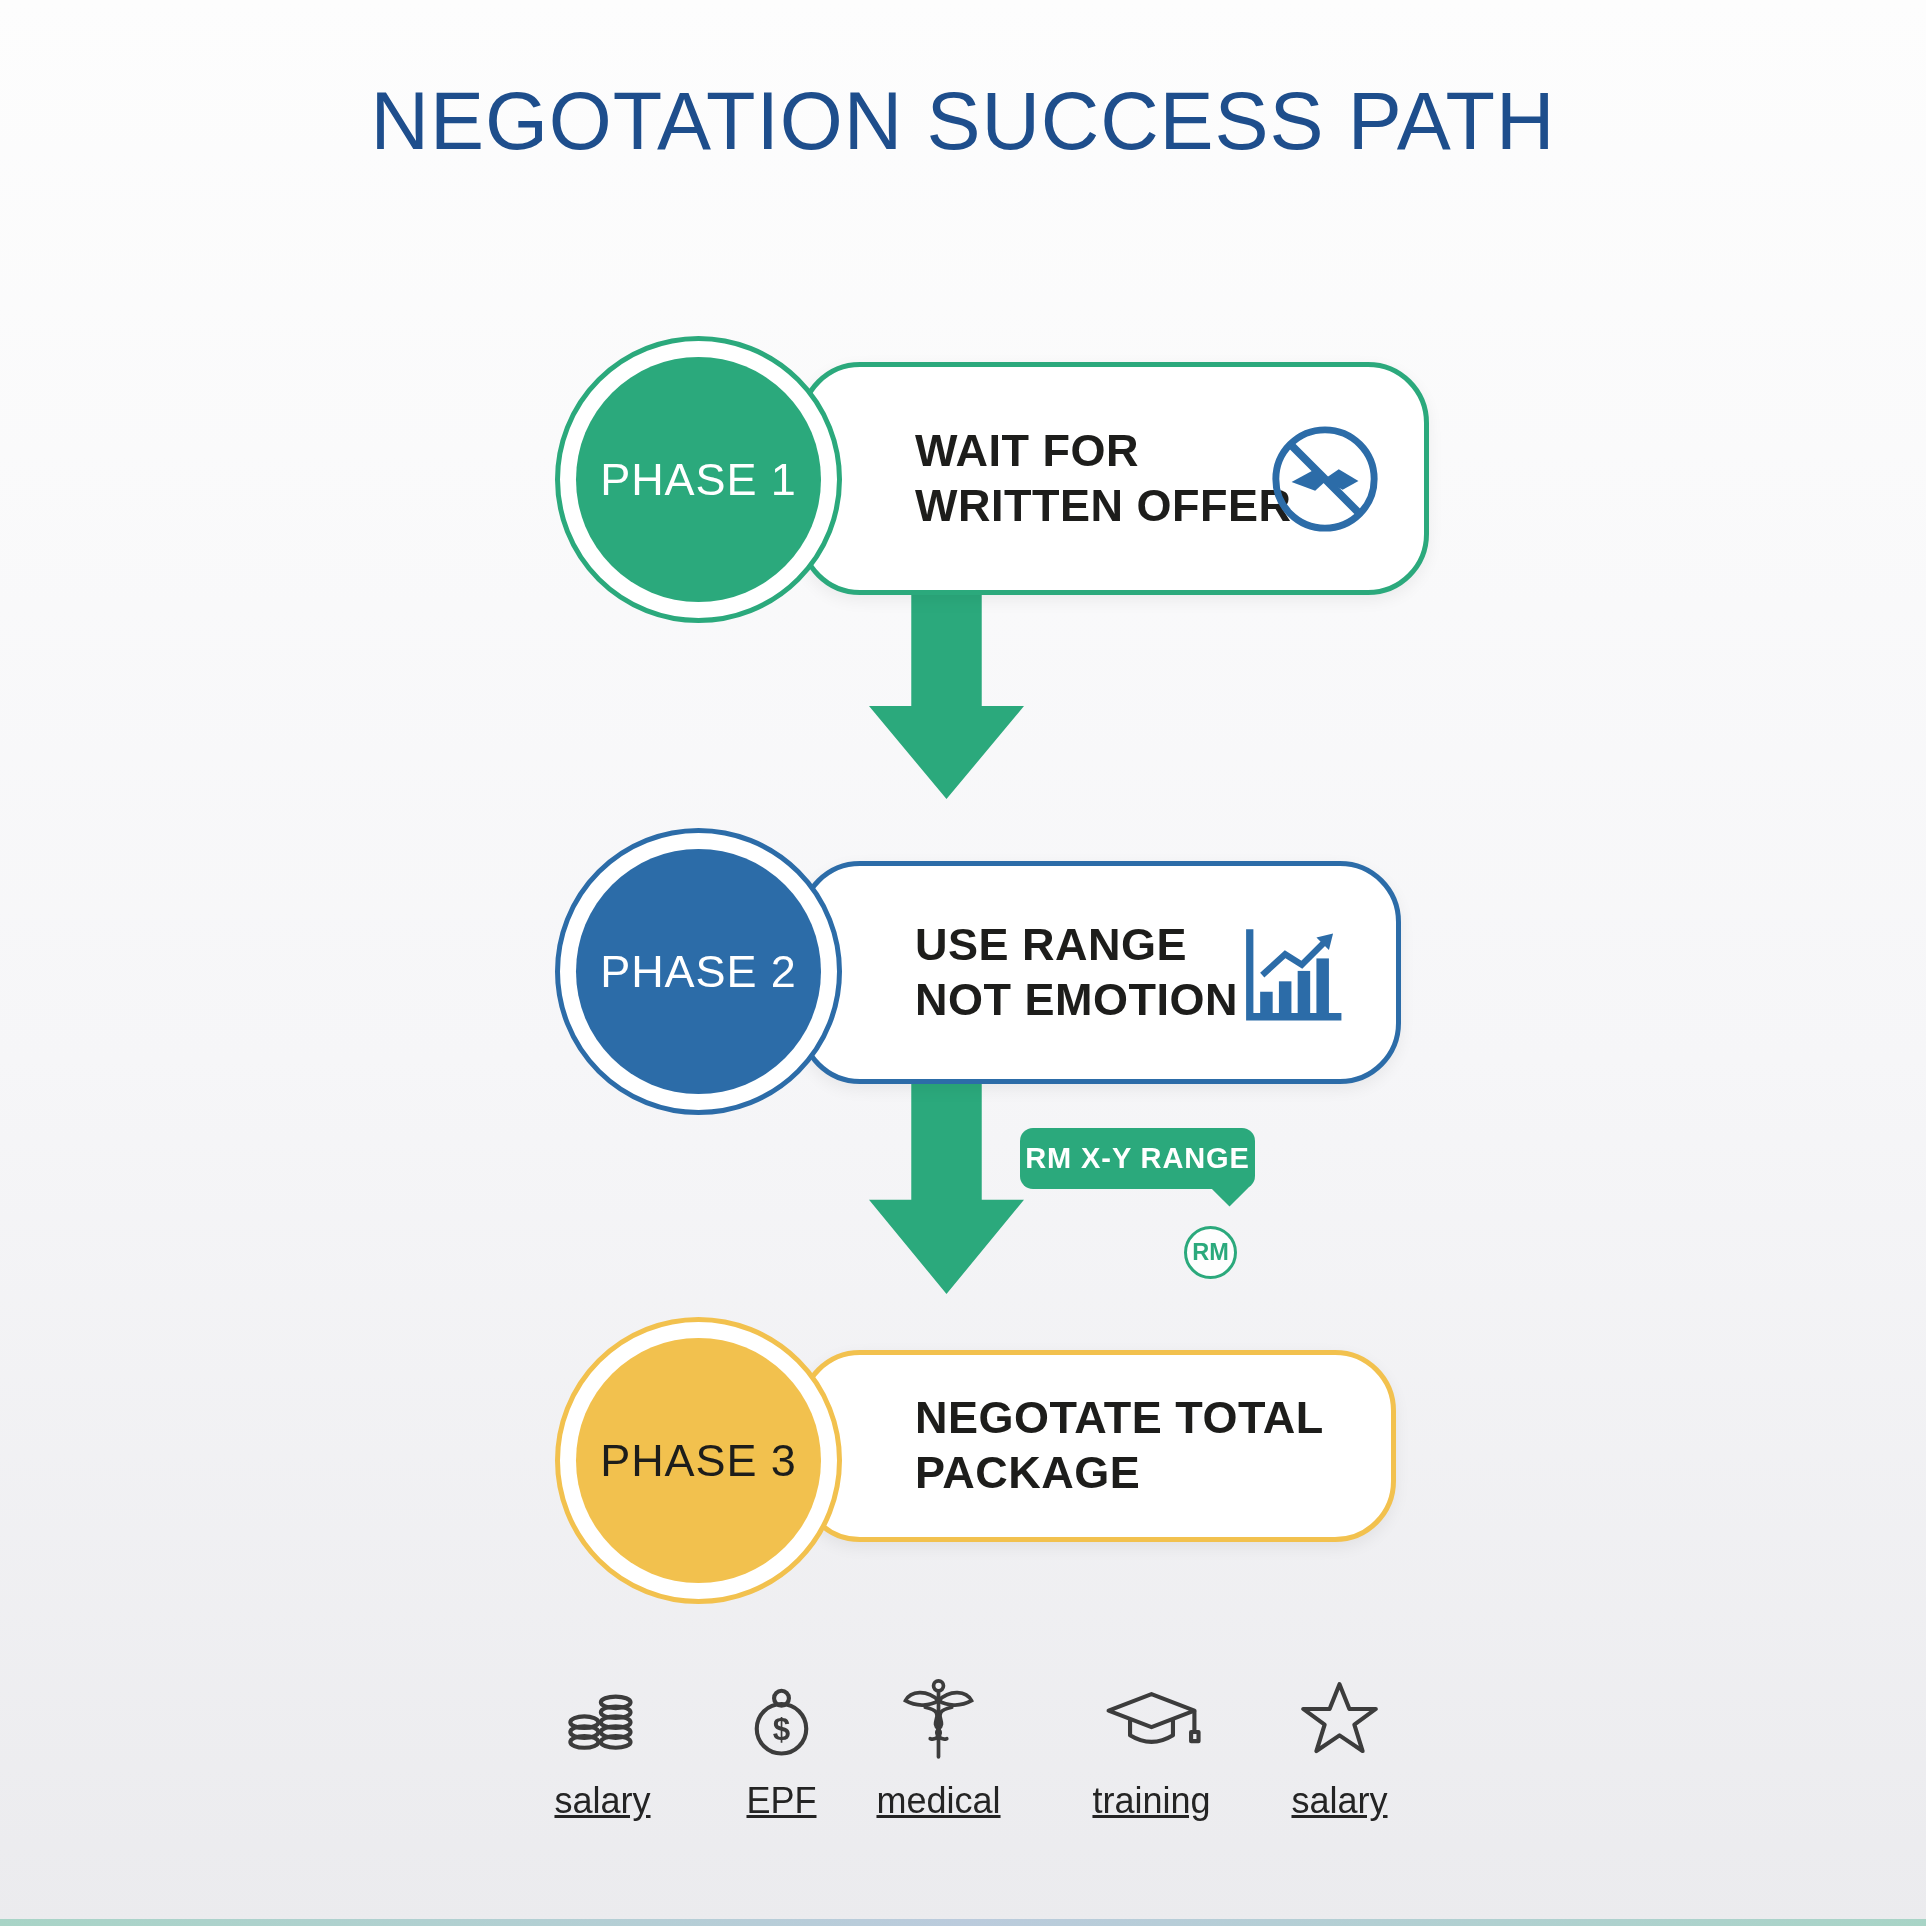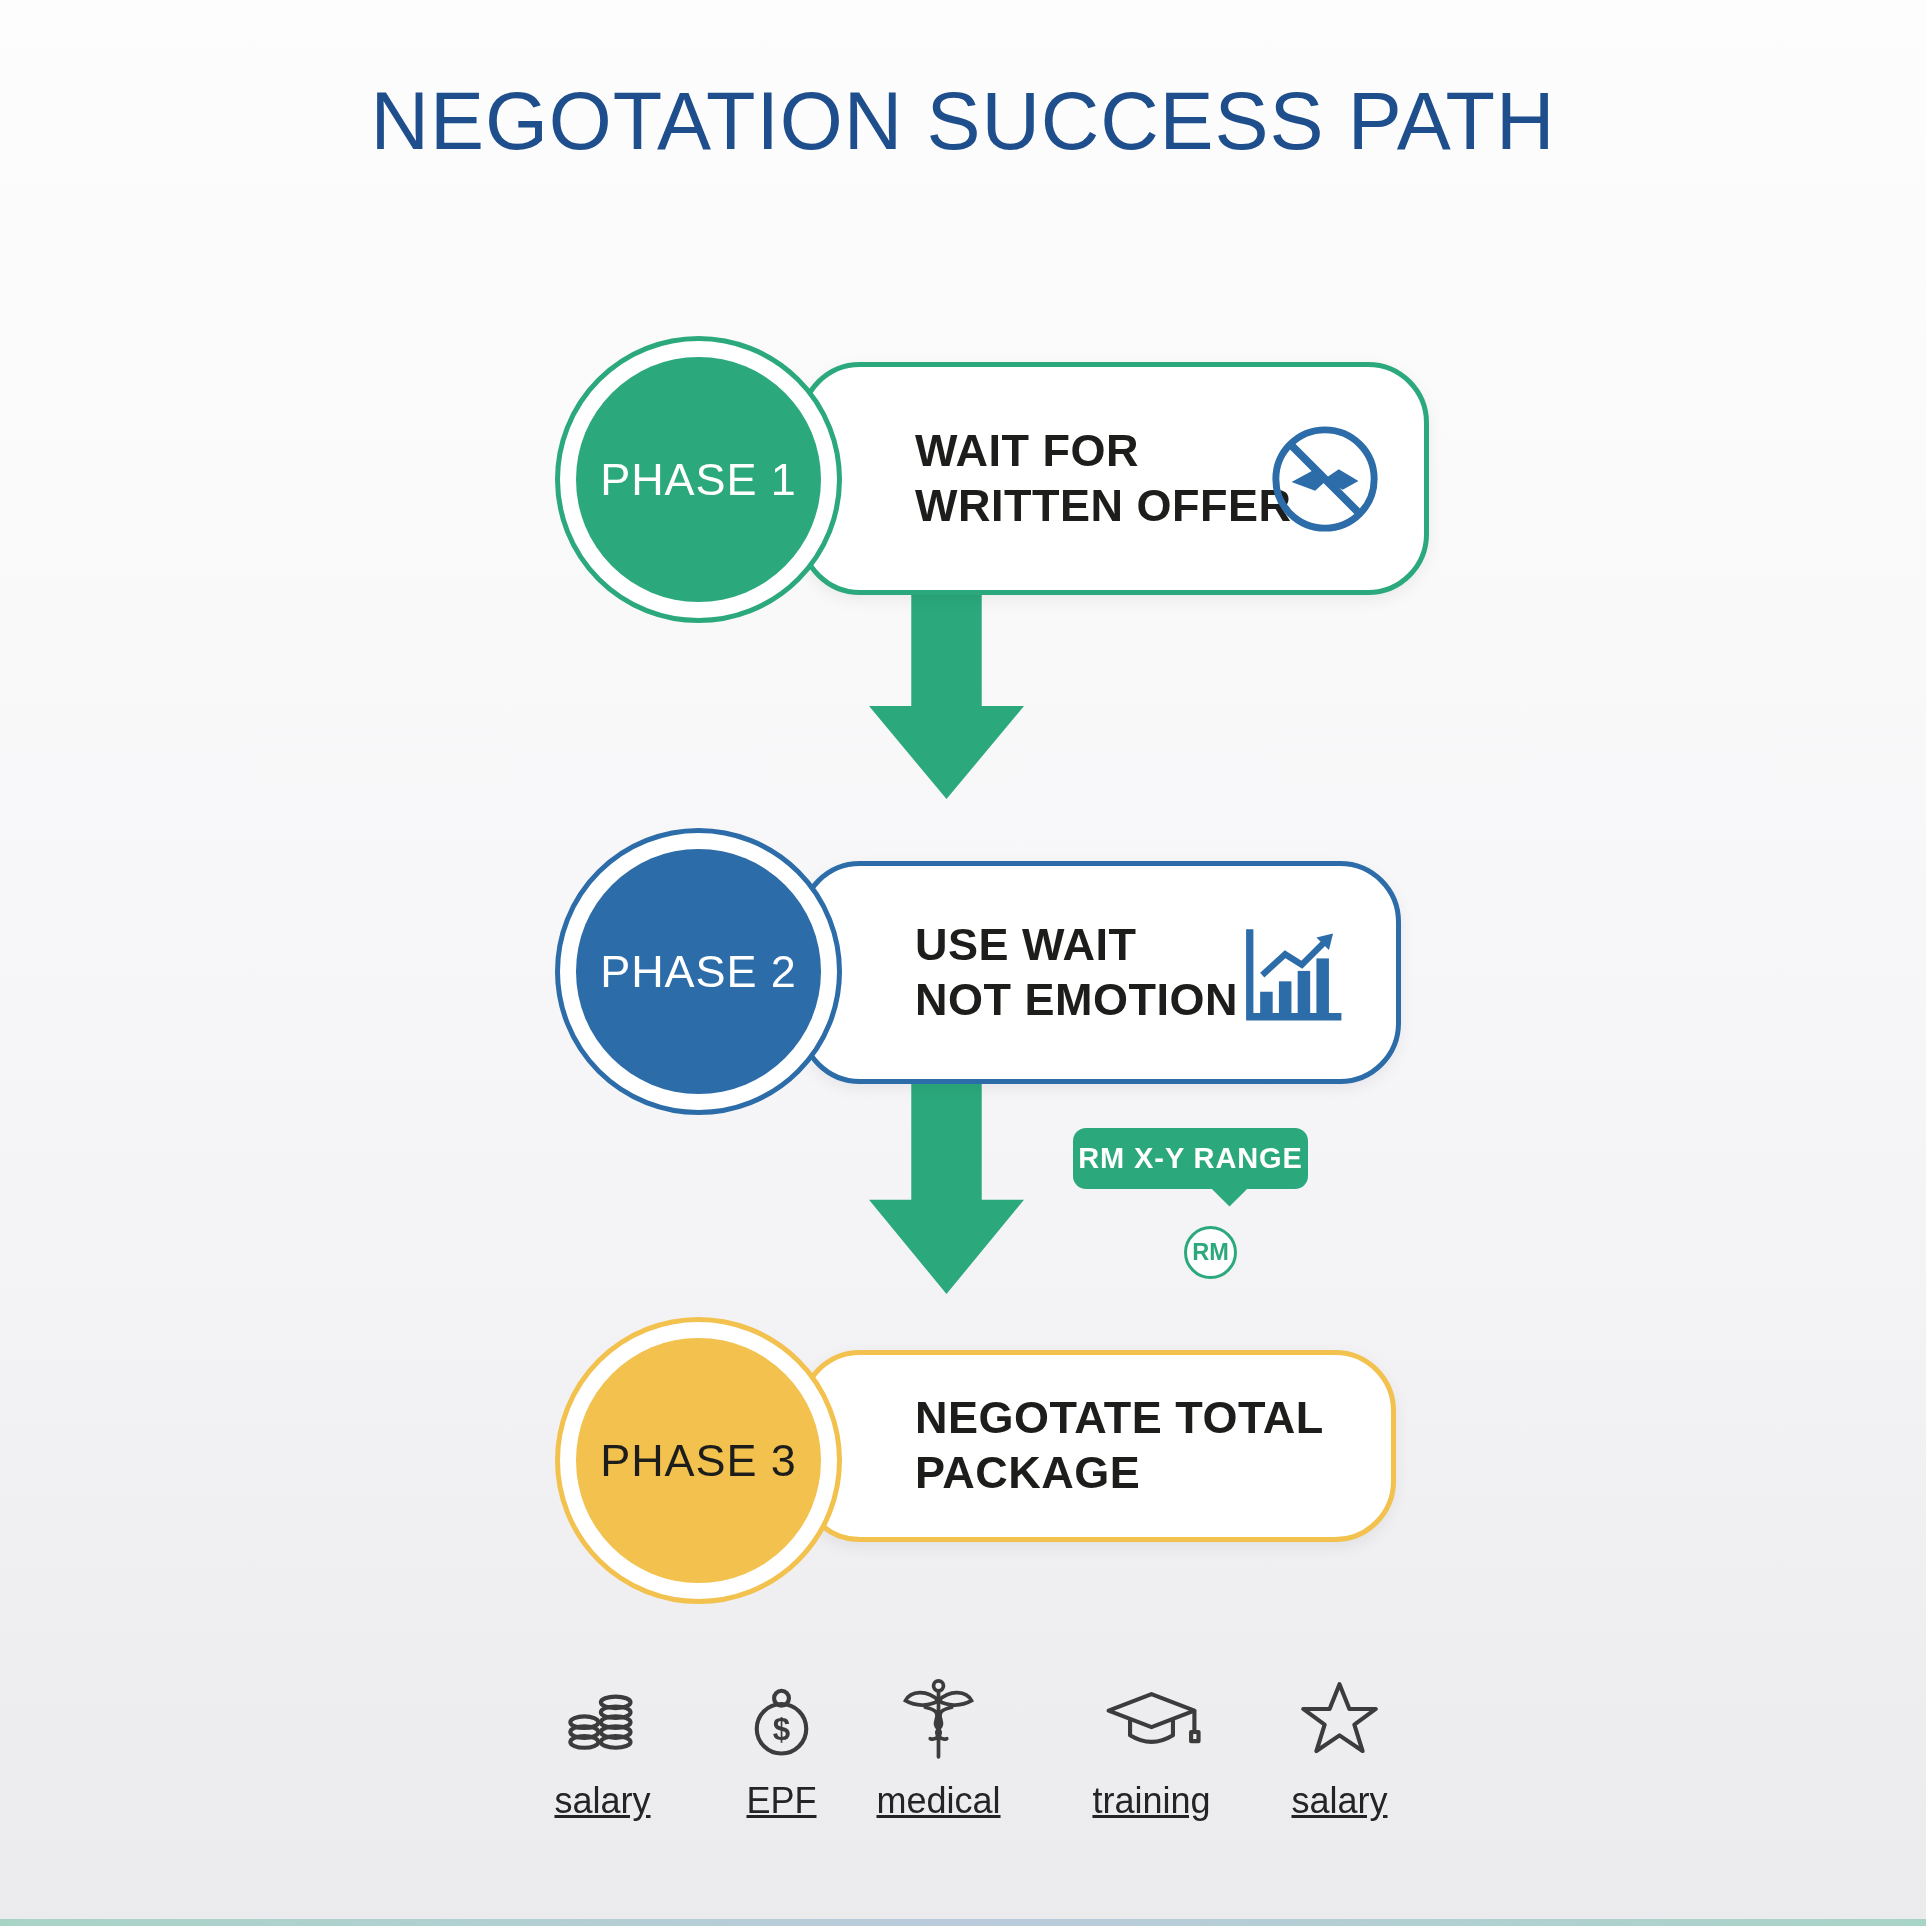--- a/index.html
+++ b/index.html
@@ -36,21 +36,21 @@
   #card3{left:799px;top:1350px;width:597px;height:192px;border-color:#F2C14E;}
   .card-text{padding-left:111px;font-size:45px;font-weight:bold;color:#1d1d1b;
     line-height:1.22;letter-spacing:0.5px;}
   .card-text span{display:block;}
   .card-icon{position:absolute;right:40px;top:50%;transform:translateY(-50%);line-height:0;}
   
   .flow-arrow{position:absolute;left:869px;width:155px;z-index:1;line-height:0;}
   #arrow1{top:590px;height:209px;}
   #arrow2{top:1082px;height:212px;}
   
-  #bubble{position:absolute;left:1073px;top:1128px;width:235px;height:61px;
+  #bubble{position:absolute;left:1020px;top:1128px;width:235px;height:61px;
     background:#2BA97C;border-radius:13px;display:flex;align-items:center;justify-content:center;
     color:#fff;font-size:29px;font-weight:bold;letter-spacing:0.9px;z-index:4;}
   #bubble-tail{position:absolute;left:1216px;top:1174px;width:27px;height:27px;
     background:#2BA97C;transform:rotate(45deg);z-index:3;}
   #rm-badge{position:absolute;left:1184px;top:1226px;width:53px;height:53px;
     box-sizing:border-box;border:3.8px solid #2BA97C;border-radius:50%;
     color:#2BA97C;font-size:23.5px;font-weight:bold;
     display:flex;align-items:center;justify-content:center;background:rgba(255,255,255,.85);z-index:4;}
   
   .legend-item{position:absolute;top:1667px;width:169px;text-align:center;}
@@ -87,21 +87,21 @@
   </div>
 
   <div class="flow-arrow" id="arrow1">
     <svg width="155" height="209" viewBox="0 0 330 450" preserveAspectRatio="none">
       <polygon points="90,0 240,0 240,250 330,250 165,450 0,250 90,250" fill="#2BA97C"></polygon>
     </svg>
   </div>
 
   <div class="card" id="card2">
     <div class="card-text">
-      <span>USE WAIT</span>
+      <span>USE RANGE</span>
       <span>NOT EMOTION</span>
     </div>
     <div class="card-icon">
       <svg width="125" height="125" viewBox="0 0 120 120">
         <path d="M18,18 L18,102 L106,102" fill="none" stroke="#2C6CA8" stroke-width="7"></path>
         <rect x="28" y="78" width="12" height="24" fill="#2C6CA8"></rect>
         <rect x="46" y="68" width="12" height="34" fill="#2C6CA8"></rect>
         <rect x="64" y="58" width="12" height="44" fill="#2C6CA8"></rect>
         <rect x="82" y="46" width="12" height="56" fill="#2C6CA8"></rect>
         <polyline points="30,62 52,42 68,52 92,28" fill="none" stroke="#2C6CA8" stroke-width="6"></polyline>

